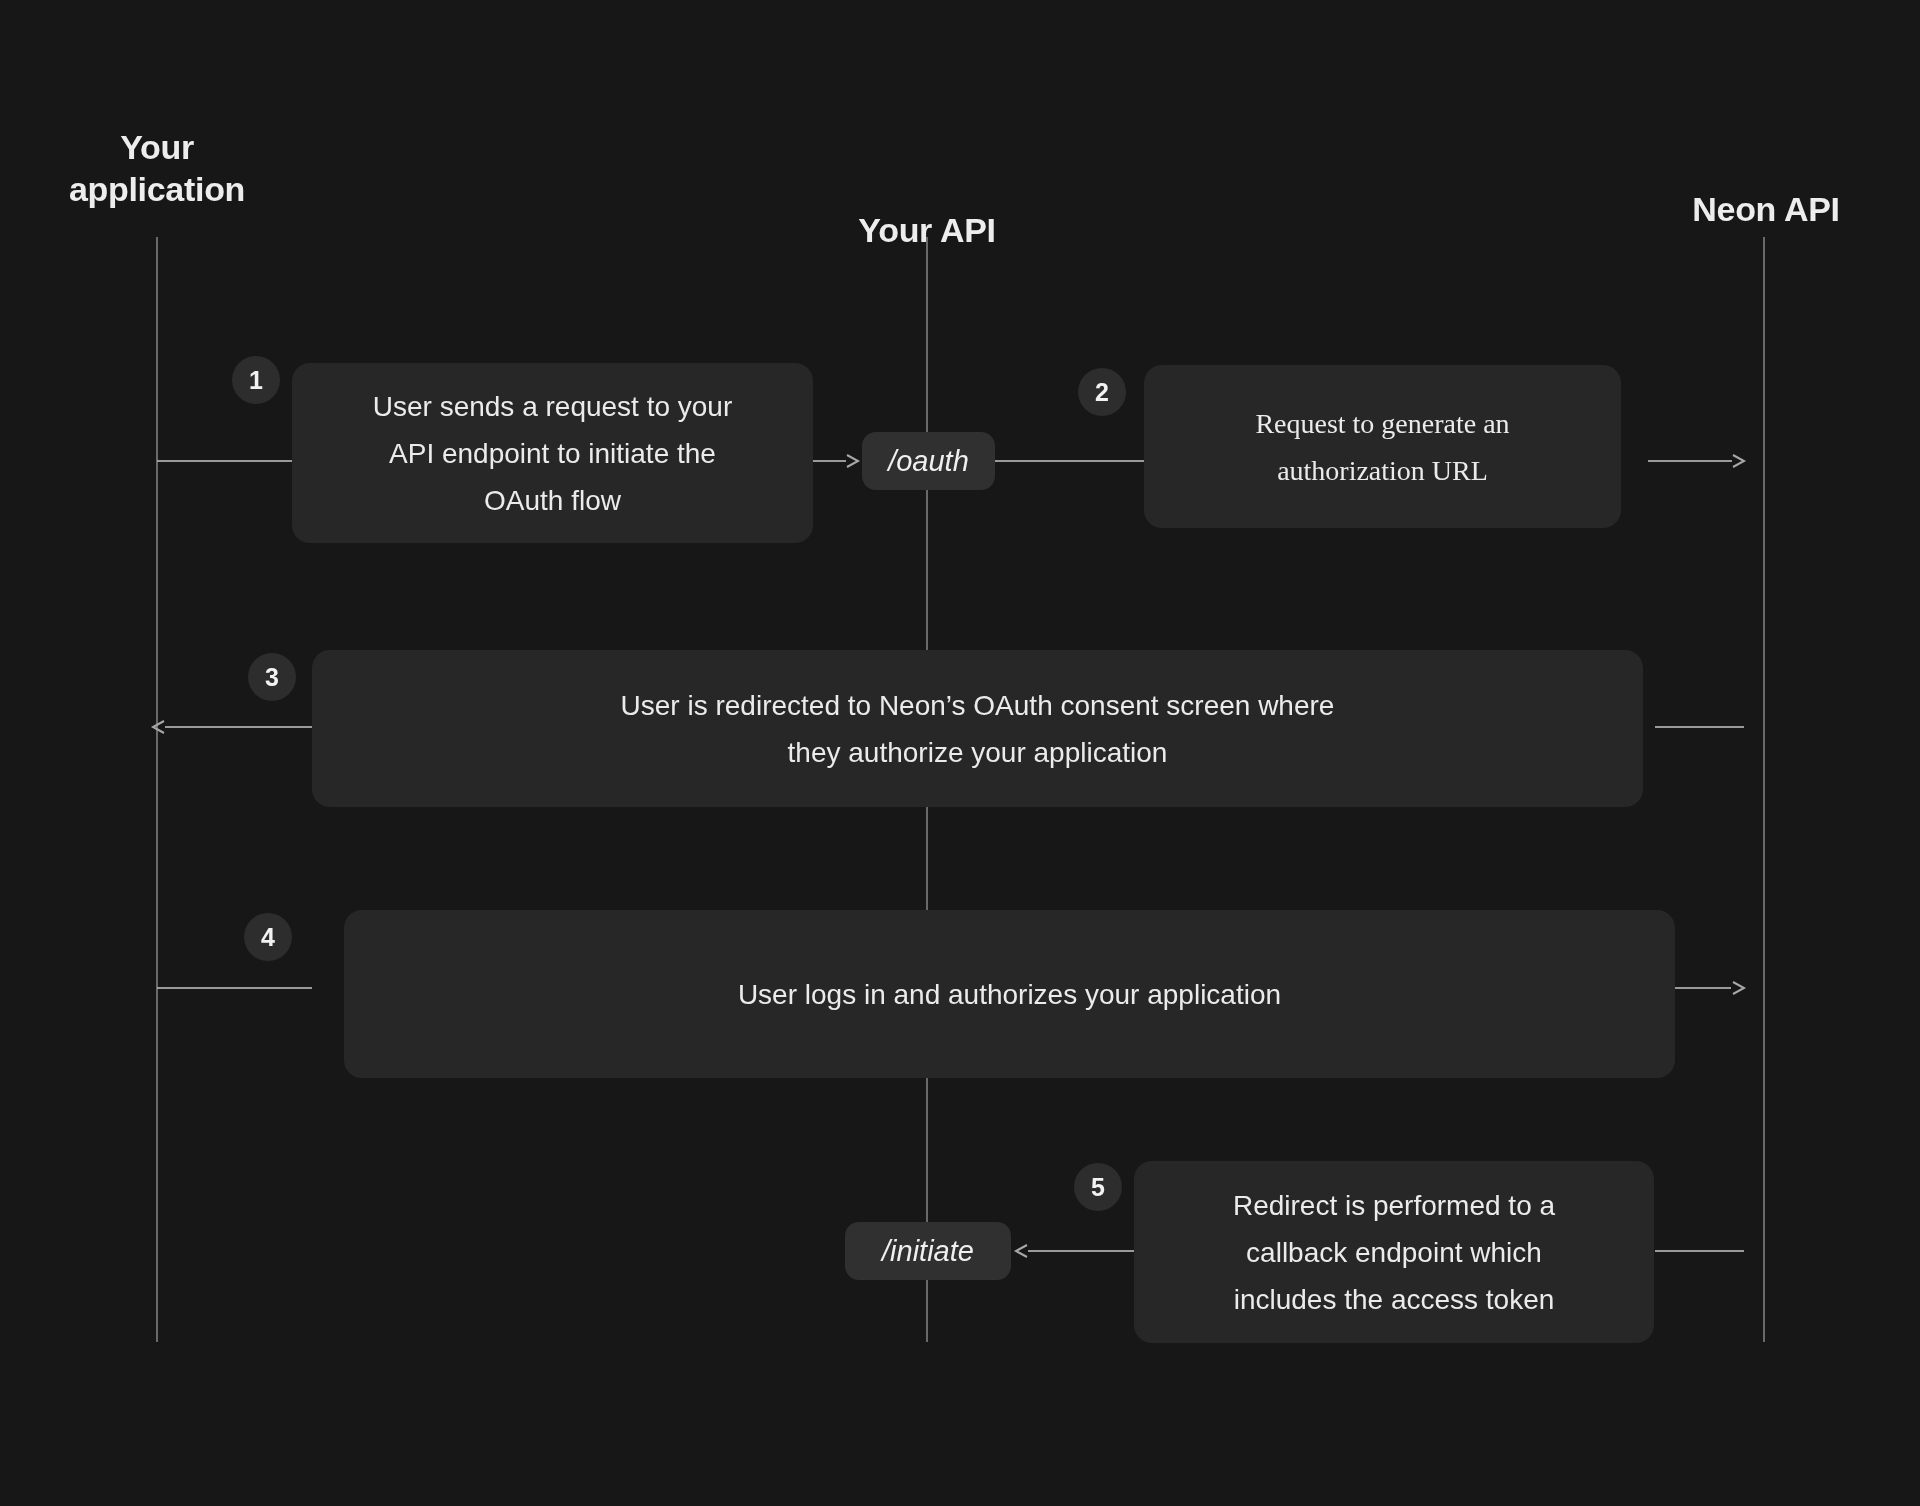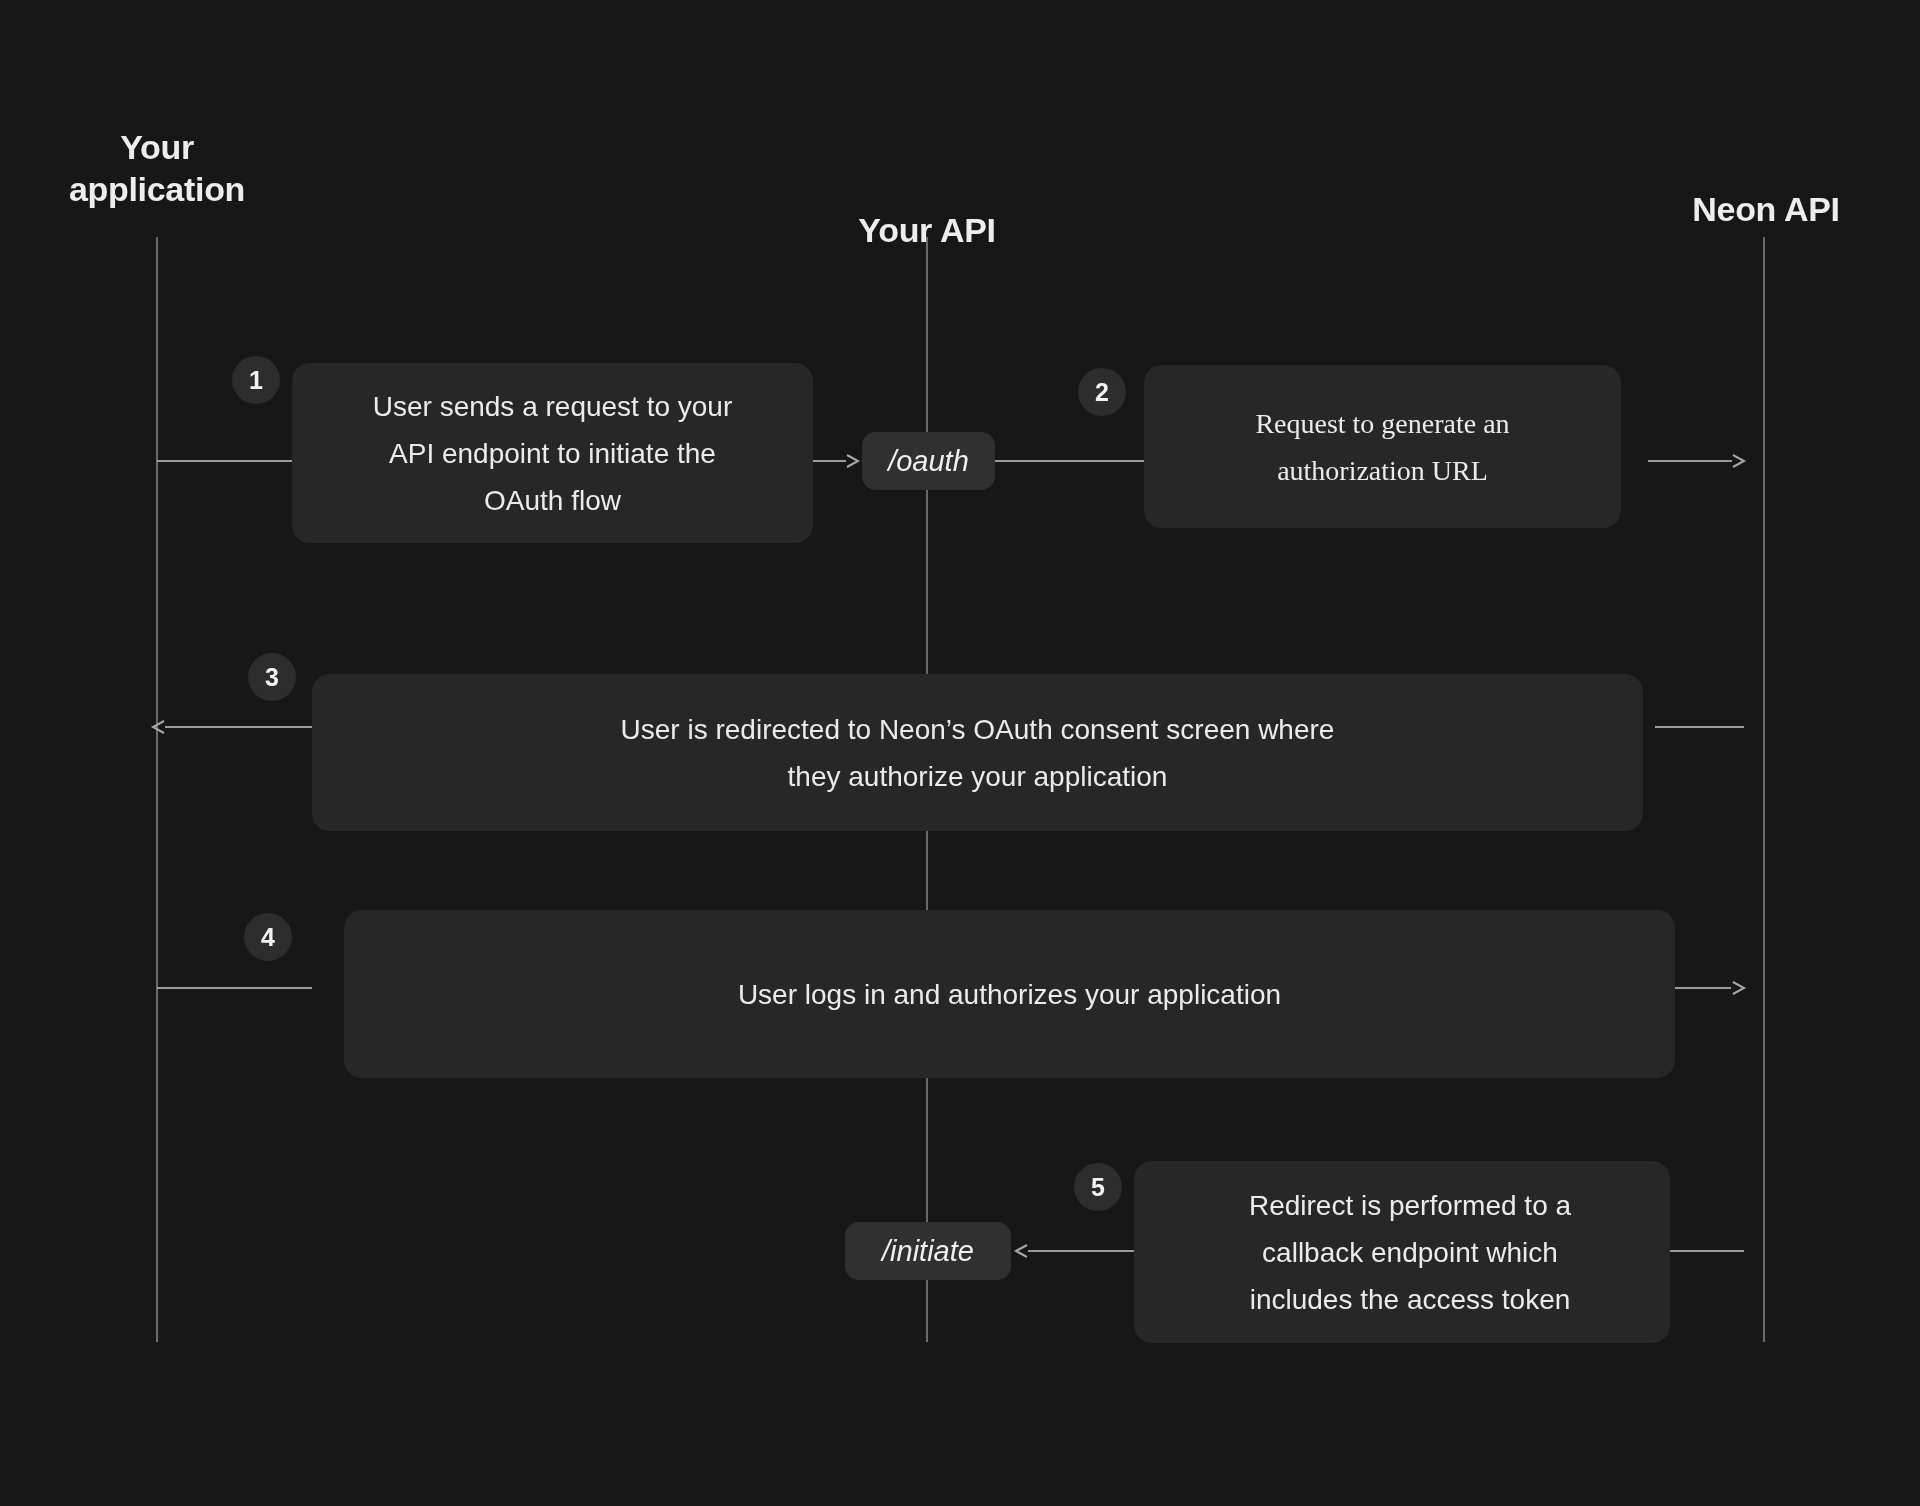--- a/index.html
+++ b/index.html
@@ -123,23 +123,23 @@
   <div class="badge" style="left:1078px; top:368px;">2</div>
   <div class="badge" style="left:248px; top:653px;">3</div>
   <div class="badge" style="left:244px; top:913px;">4</div>
   <div class="badge" style="left:1074px; top:1163px;">5</div>
 
   <div class="msgbox" style="left:292px; top:354px; width:521px; height:180px;margin-top:9px;">User sends a request to your
 API endpoint to initiate the
 OAuth flow</div>
   <div class="msgbox" style="left:1144px; top:365px; width:477px; height:163px;font-family:Liberation Serif, serif;">Request to generate an
 authorization URL</div>
-  <div class="msgbox" style="left:312px; top:650px; width:1331px; height:157px;margin-top:24px;">User is redirected to Neon’s OAuth consent screen where
+  <div class="msgbox" style="left:312px; top:650px; width:1331px; height:157px;">User is redirected to Neon’s OAuth consent screen where
 they authorize your application</div>
   <div class="msgbox" style="left:312px; top:910px; width:1331px; height:168px;margin-left:32px;">User logs in and authorizes your application</div>
-  <div class="msgbox" style="left:1134px; top:1161px; width:520px; height:182px;padding-left:16px;">Redirect is performed to a
+  <div class="msgbox" style="left:1134px; top:1161px; width:520px; height:182px;">Redirect is performed to a
 callback endpoint which
 includes the access token</div>
 
   <div class="pill" style="left:862px; top:432px; width:133px; height:58px;">/oauth</div>
   <div class="pill" style="left:845px; top:1222px; width:166px; height:58px;">/initiate</div>
 
 </div>
 
 </body></html>

